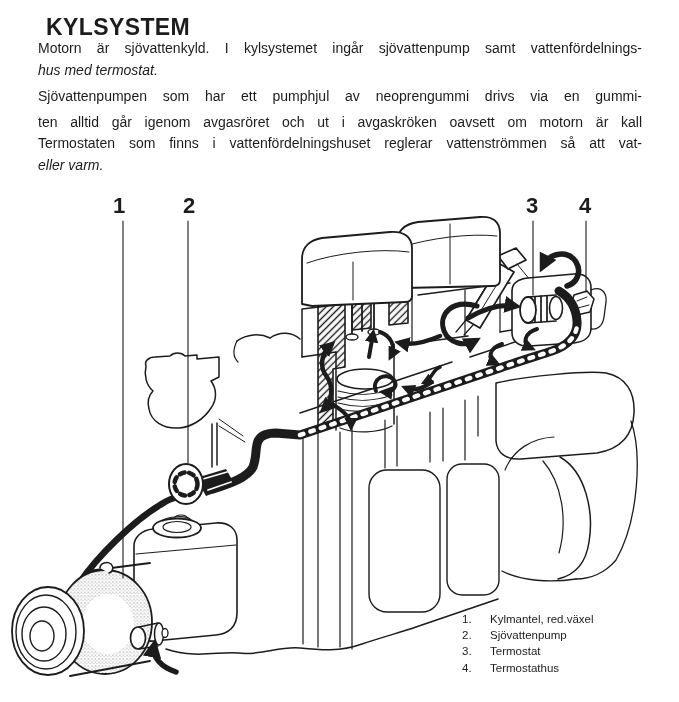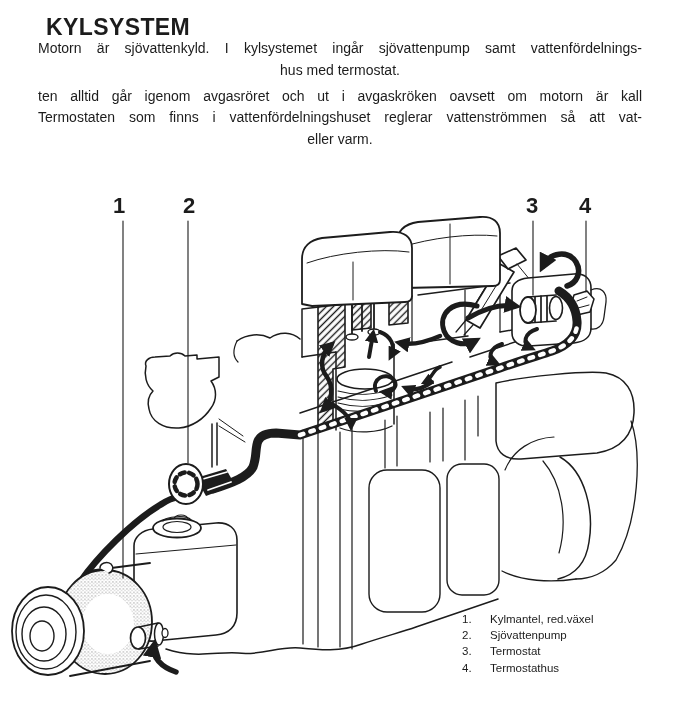--- a/index.html
+++ b/index.html
@@ -9,21 +9,21 @@
     font-family:"Liberation Sans", sans-serif;
   }
   .diagram-svg{position:absolute;left:0;top:0;width:679px;height:702px;}
   .heading{
     position:absolute;left:38px;top:6px;margin:8px;
     font-size:23px;font-weight:bold;letter-spacing:0.4px;
   }
   .bodytext{position:absolute;left:38px;top:38px;width:604px;}
   .bodytext p{margin:0 0 4.5px 0;font-size:14px;line-height:21.6px;}
   .jl{text-align:justify;text-align-last:justify;}
-  .ll{text-align:center;}
+  .ll{text-align:left;font-style:italic;}
   .callout{
     position:absolute;top:195px;font-size:22px;font-weight:bold;line-height:1;
   }
   .c1{left:113px;} .c2{left:183px;} .c3{left:526px;} .c4{left:579px;}
   .legend{position:absolute;left:462px;top:611px;font-size:11.5px;line-height:16.2px;}
   .legend .row{display:flex;}
   .legend .num{width:28px;}
 </style>
 </head>
 <body>
@@ -172,20 +172,21 @@
 </svg>
 
 <h1 class="heading">KYLSYSTEM</h1>
 
 <div class="bodytext">
   <p>
     <span class="jl" style="display:block">Motorn är sjövattenkyld. I kylsystemet ingår sjövattenpump samt vattenfördelnings-</span>
     <span class="ll" style="display:block">hus med termostat.</span>
   </p>
   <p>
+    <span class="jl" style="display:block">Sjövattenpumpen som har ett pumphjul av neoprengummi drivs via en gummi-</span>
   </p>
   <p>
     <span class="jl" style="display:block">ten alltid går igenom avgasröret och ut i avgaskröken oavsett om motorn är kall</span>
     <span class="jl" style="display:block">Termostaten som finns i vattenfördelningshuset reglerar vattenströmmen så att vat-</span>
     <span class="ll" style="display:block">eller varm.</span>
   </p>
 </div>
 
 <span class="callout c1">1</span>
 <span class="callout c2">2</span>

